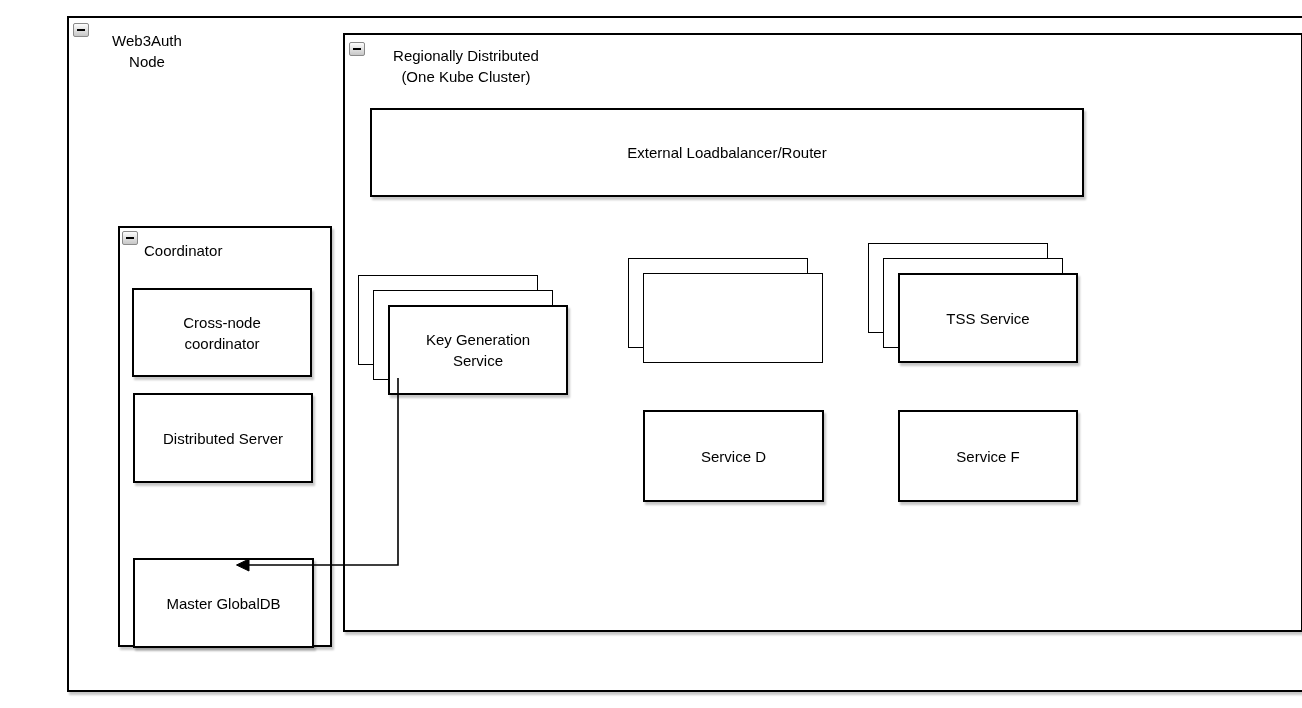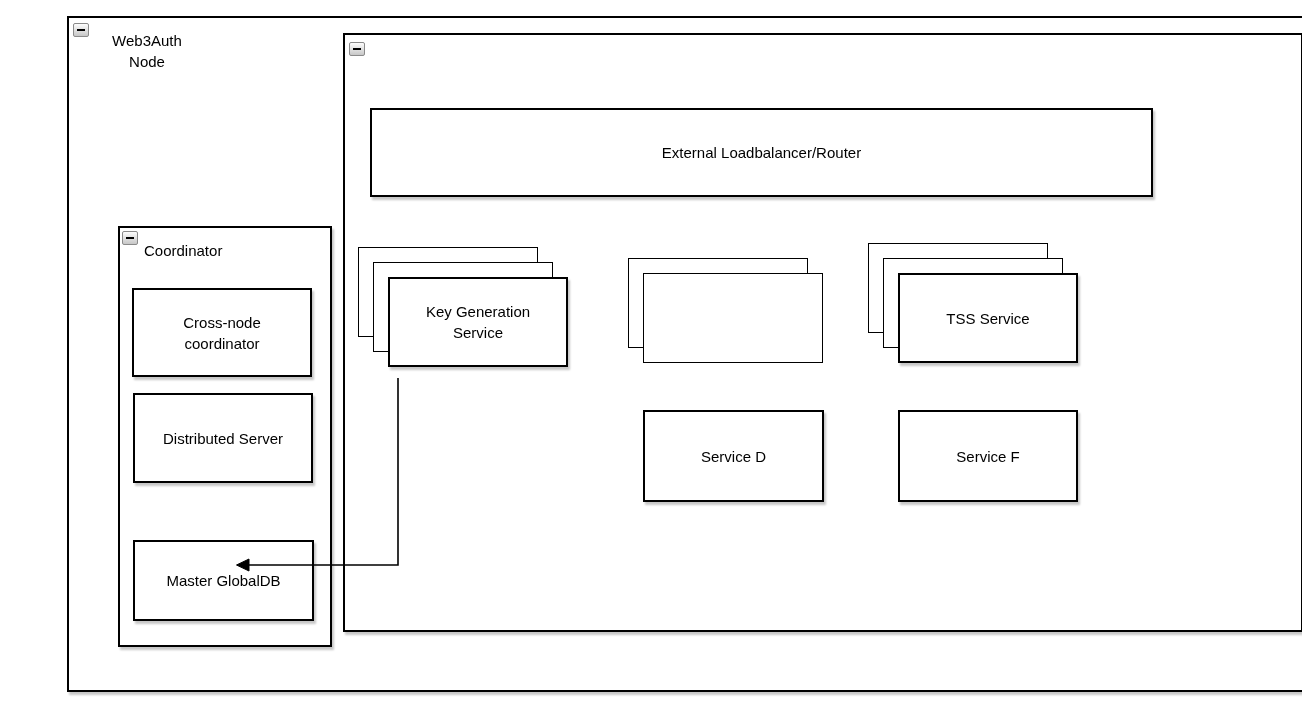--- a/index.html
+++ b/index.html
@@ -60,36 +60,38 @@
 
       <div class="abs shape" style="left:12px;top:60px;width:180px;height:89px;">
         <span class="lbl">Cross-node
 coordinator</span>
       </div>
 
       <div class="abs shape" style="left:13px;top:165px;width:180px;height:90px;">
         <span class="lbl">Distributed Server</span>
       </div>
 
-      <div class="abs shape" style="left:13px;top:312px;width:181px;height:81px;">
+      <div class="abs shape" style="left:13px;top:330px;width:181px;height:90px;">
         <span class="lbl">Master GlobalDB</span>
       </div>
     </div>
 
     <div class="abs group" style="left:234px;top:15px;width:960px;height:599px;">
 
       <div class="collapse-btn" style="left:4px;top:7px;">
         <div class="minus-bar"></div>
       </div>
+      <div class="group-title" style="left:26px;top:10px;width:190px;text-align:center;">Regionally Distributed
+(One Kube Cluster)</div>
 
-      <div class="abs shape" style="left:25px;top:73px;width:783px;height:89px;text-align:center;">
+      <div class="abs shape" style="left:25px;top:73px;width:714px;height:89px;text-align:center;">
         <span class="lbl">External Loadbalancer/Router</span>
       </div>
 
-      <div class="abs" style="left:13px;top:212px;width:210px;height:120px;padding-left:32px;">
+      <div class="abs" style="left:13px;top:240px;width:210px;height:120px;padding-left:32px;">
         <div class="layer" style="left:0;top:0;"></div>
         <div class="layer" style="left:15px;top:15px;"></div>
         <div class="layer front" style="left:30px;top:30px;">
           <span class="lbl">Key Generation
 Service</span>
         </div>
       </div>
 
       <div class="abs" style="left:283px;top:223px;width:210px;height:120px;">
         <div class="layer" style="left:0;top:0;"></div>

